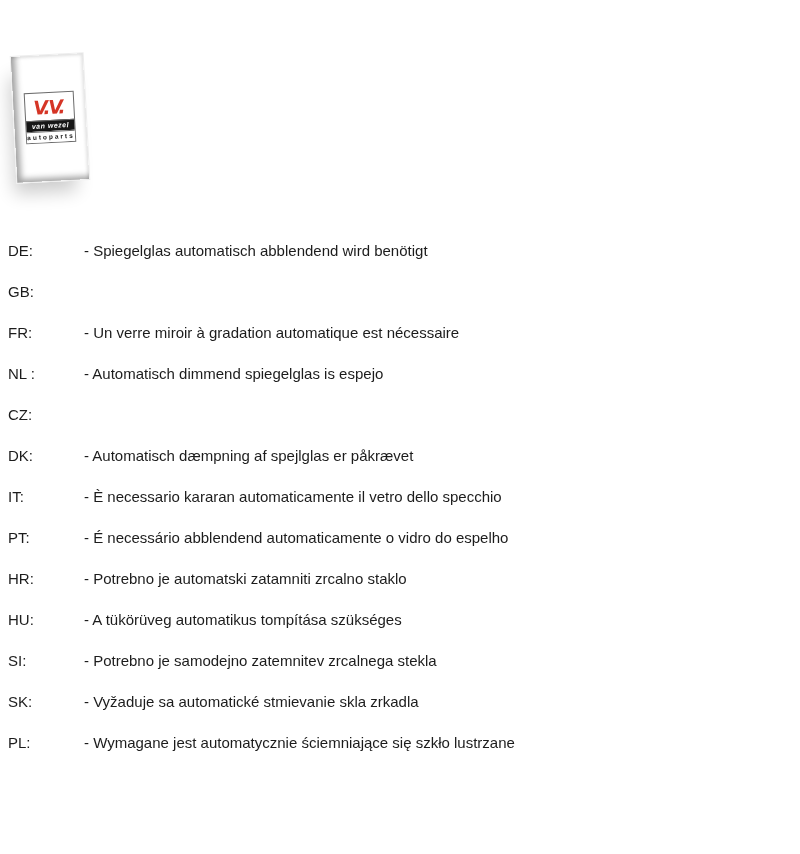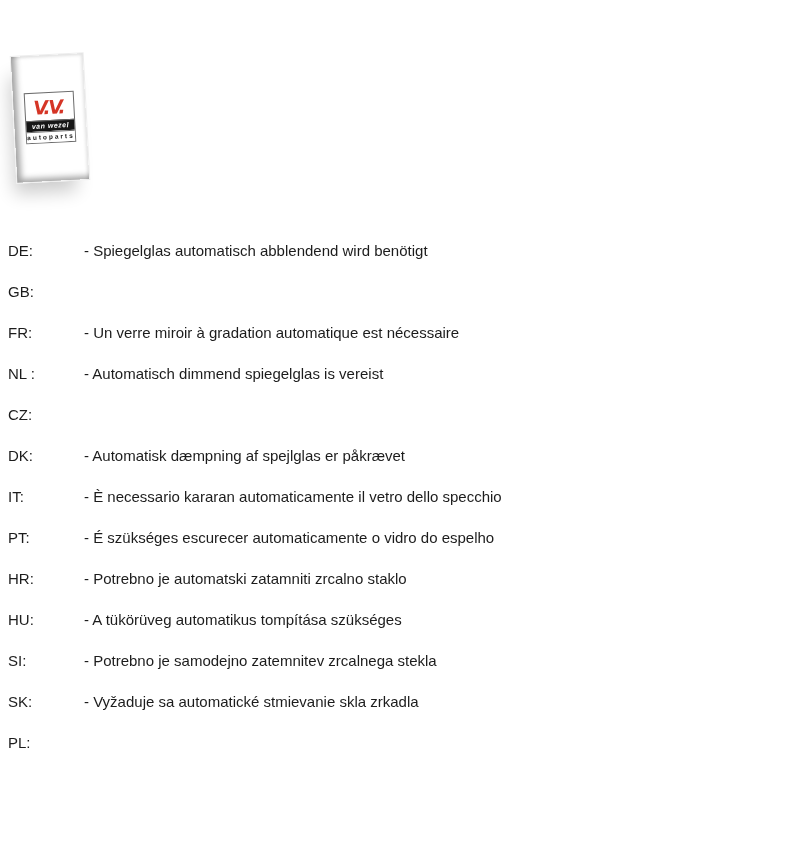--- a/index.html
+++ b/index.html
@@ -130,51 +130,52 @@
     </div>
     <div class="row">
       <span class="code">GB:</span>
     </div>
     <div class="row">
       <span class="code">FR:</span>
       <span class="text">- Un verre miroir à gradation automatique est nécessaire</span>
     </div>
     <div class="row">
       <span class="code">NL :</span>
-      <span class="text">- Automatisch dimmend spiegelglas is vereist</span>
+      <span class="text">- Automatisch dimmend spiegelglas is espejo</span>
     </div>
     <div class="row">
       <span class="code">CZ:</span>
     </div>
     <div class="row">
       <span class="code">DK:</span>
-      <span class="text">- Automatisk dæmpning af spejlglas er påkrævet</span>
+      <span class="text">- Automatisch dæmpning af spejlglas er påkrævet</span>
     </div>
     <div class="row">
       <span class="code">IT:</span>
       <span class="text">- È necessario kararan automaticamente il vetro dello specchio</span>
     </div>
     <div class="row">
       <span class="code">PT:</span>
-      <span class="text">- É szükséges escurecer automaticamente o vidro do espelho</span>
+      <span class="text">- É necessário abblendend automaticamente o vidro do espelho</span>
     </div>
     <div class="row">
       <span class="code">HR:</span>
       <span class="text">- Potrebno je automatski zatamniti zrcalno staklo</span>
     </div>
     <div class="row">
       <span class="code">HU:</span>
       <span class="text">- A tükörüveg automatikus tompítása szükséges</span>
     </div>
     <div class="row">
       <span class="code">SI:</span>
       <span class="text">- Potrebno je samodejno zatemnitev zrcalnega stekla</span>
     </div>
     <div class="row">
       <span class="code">SK:</span>
       <span class="text">- Vyžaduje sa automatické stmievanie skla zrkadla</span>
     </div>
     <div class="row">
       <span class="code">PL:</span>
+      <span class="text">- Wymagane jest automatycznie ściemniające się szkło lustrzane</span>
     </div>
   </div>
 
 </div>
 
 </body></html>

